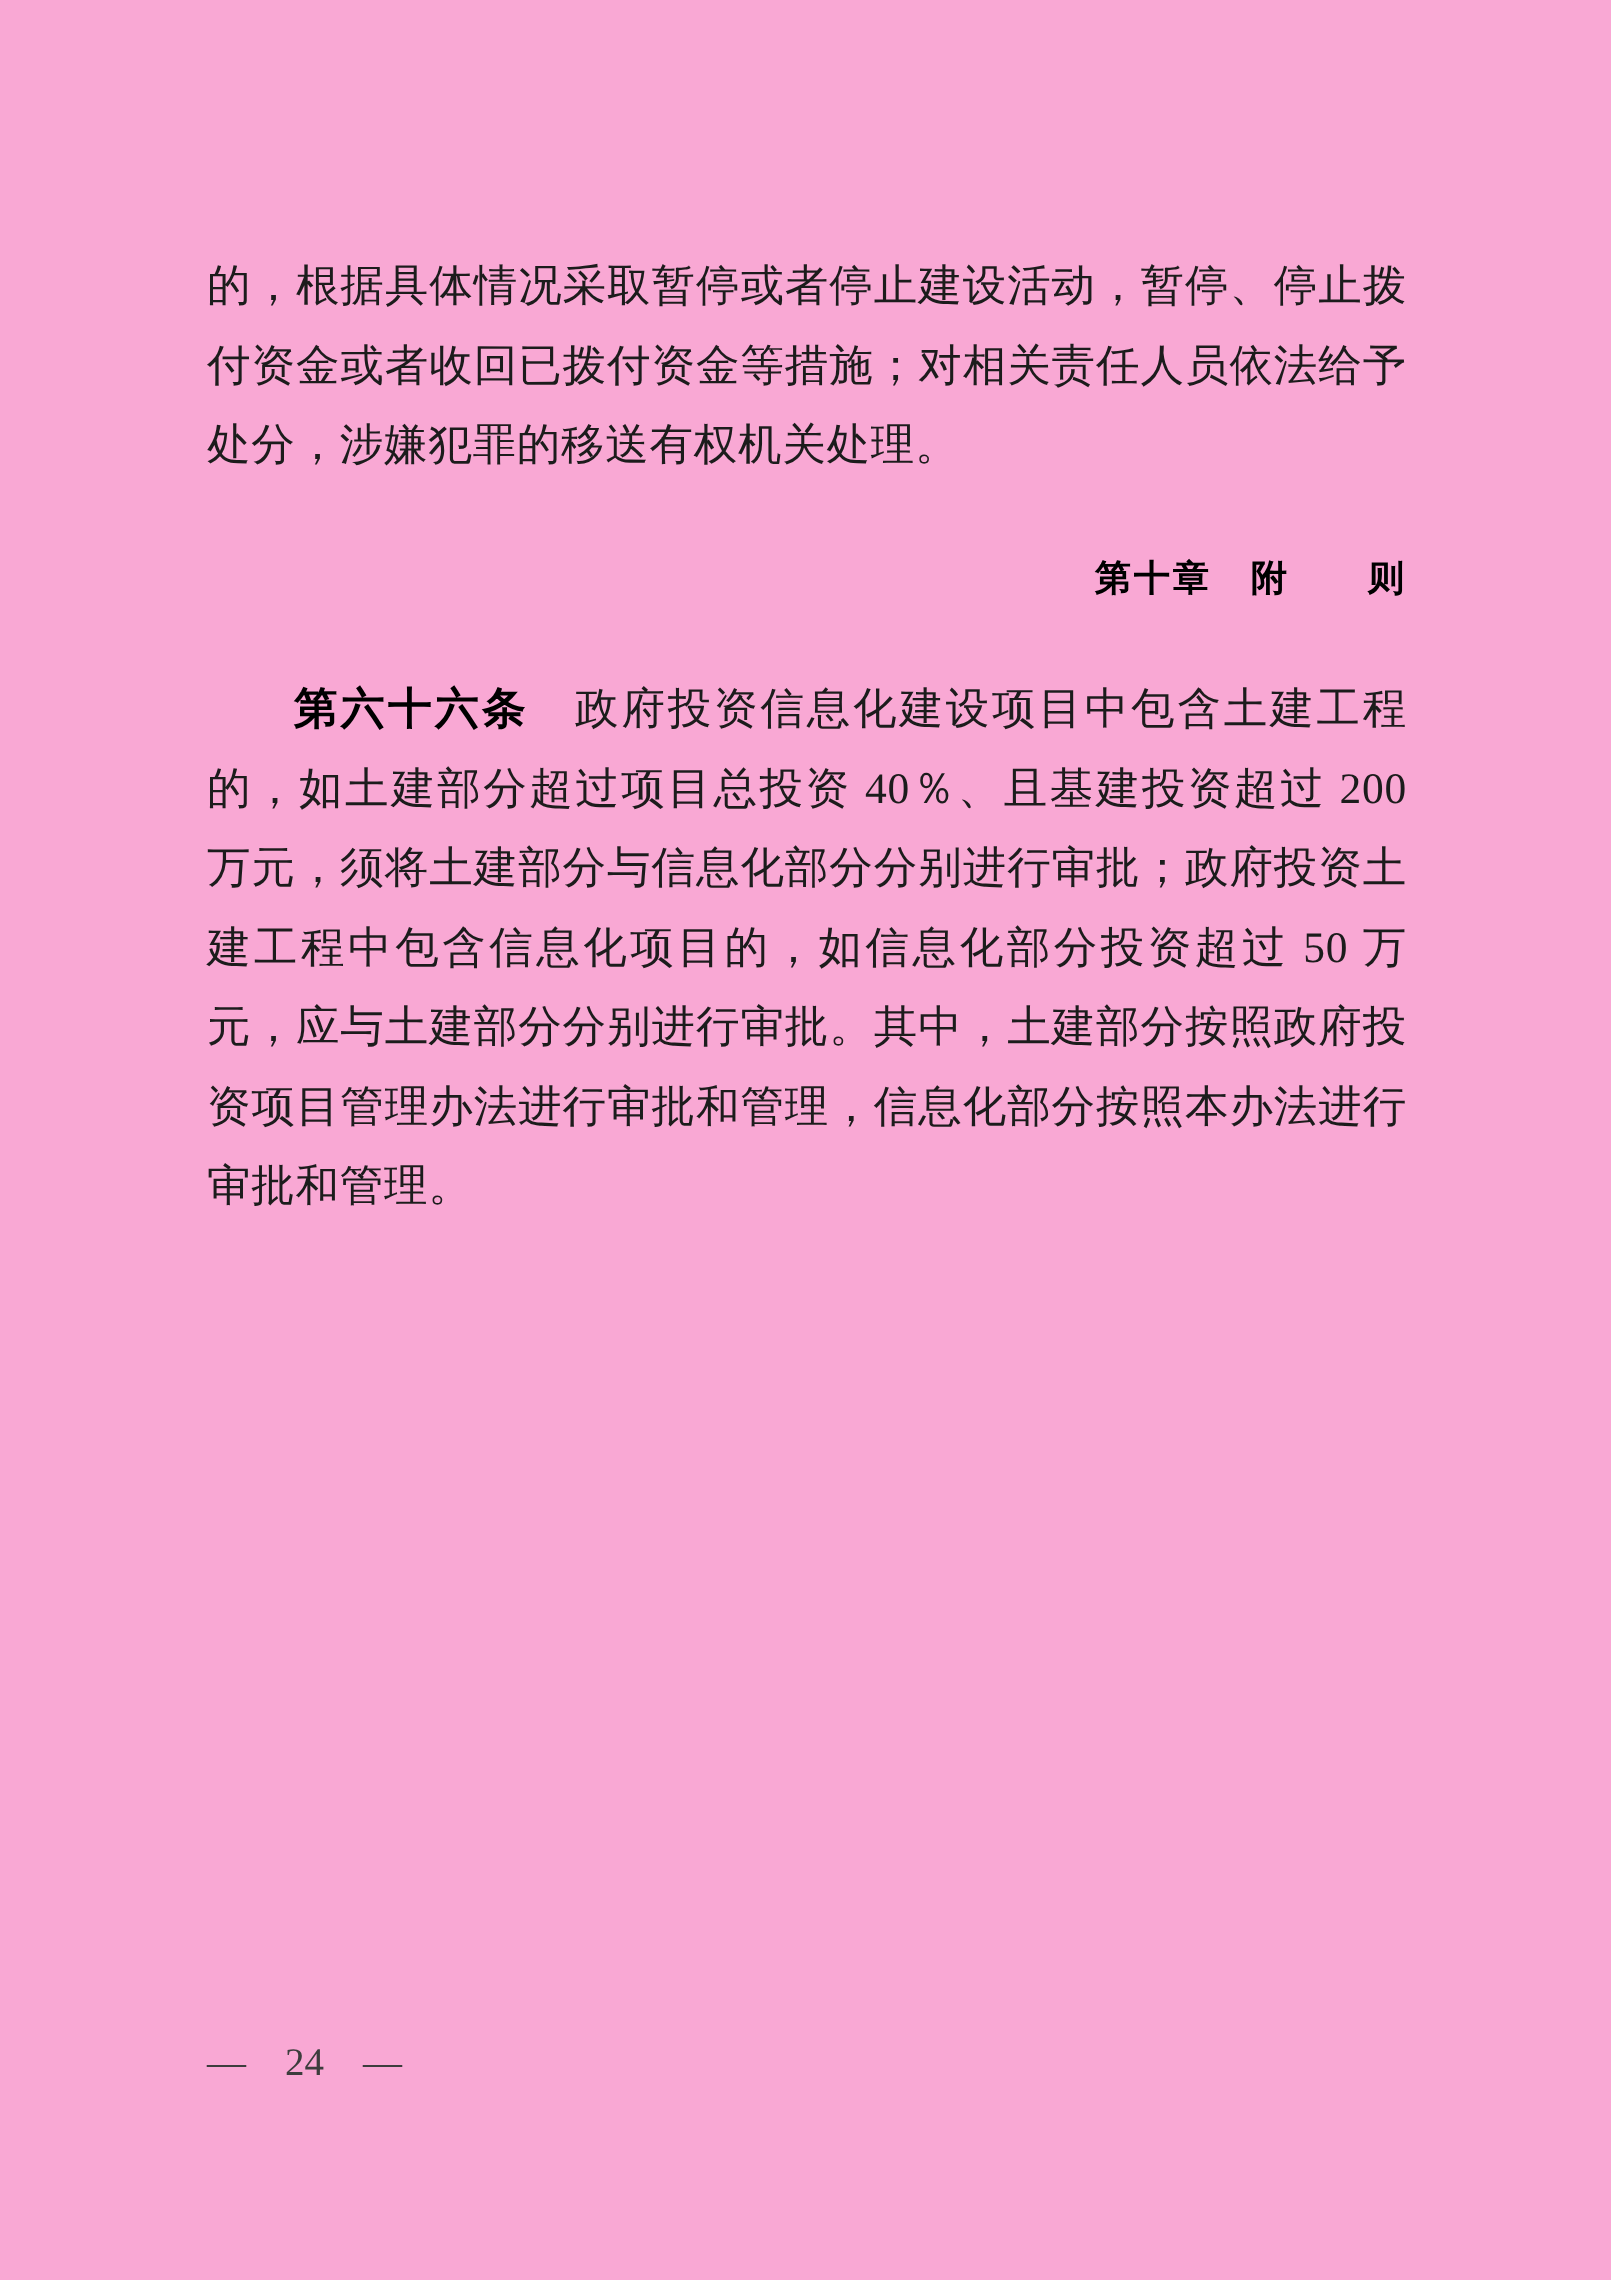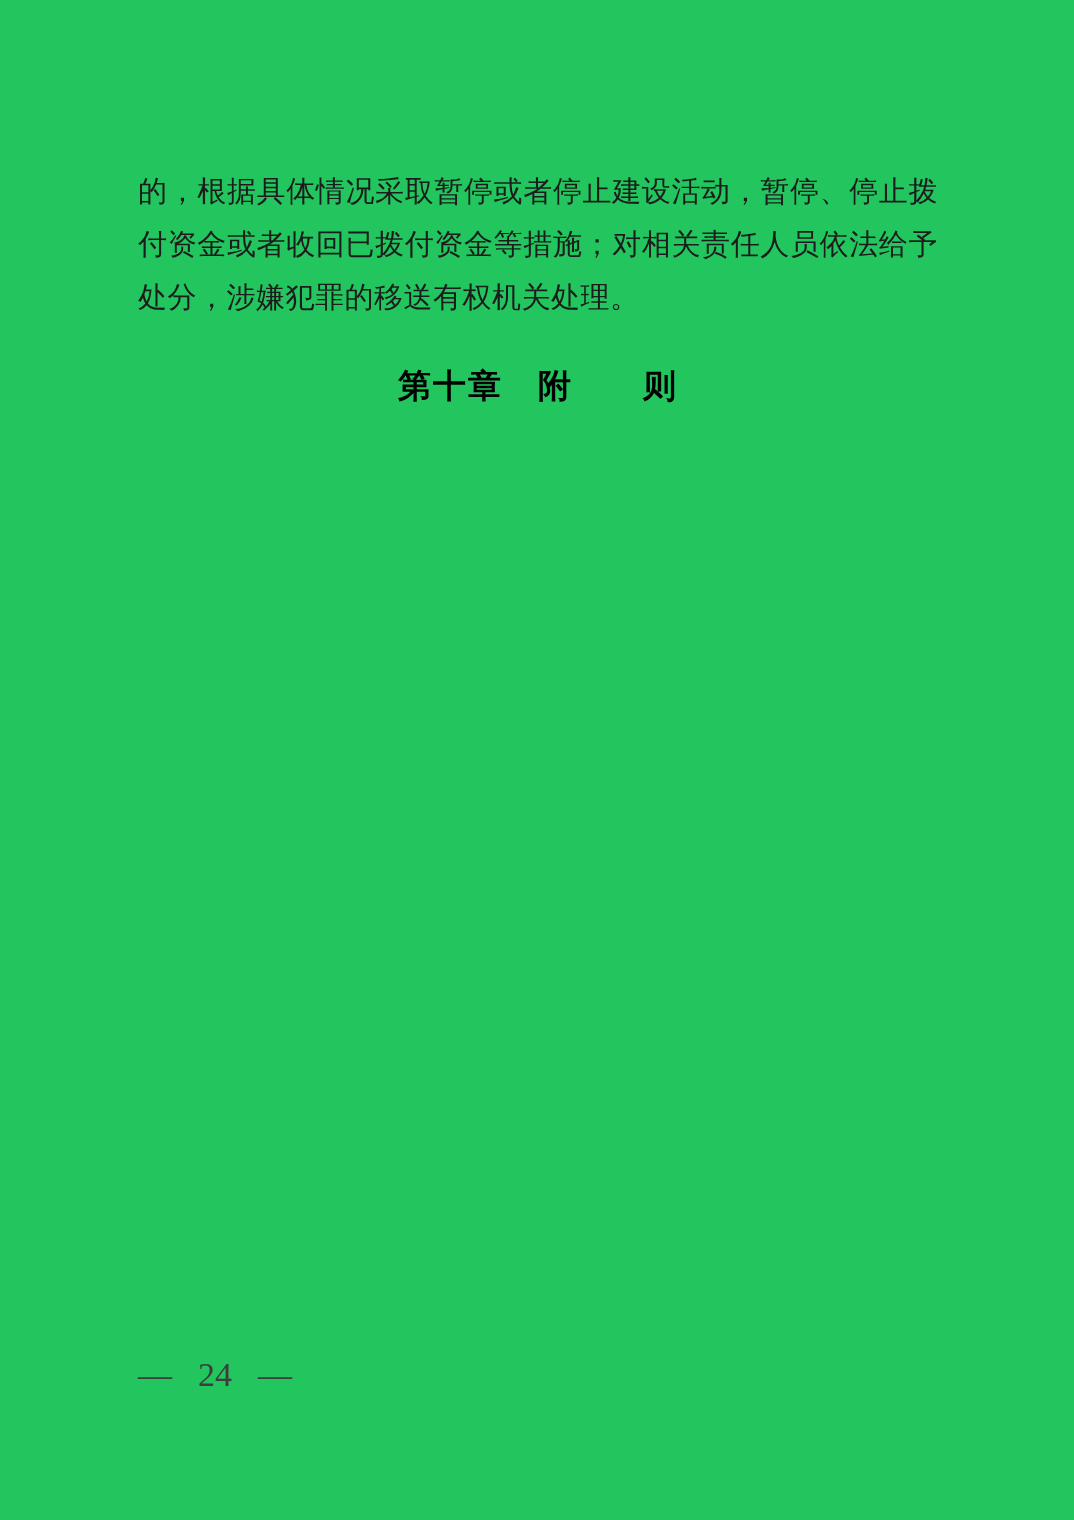--- a/index.html
+++ b/index.html
@@ -4,21 +4,21 @@
 <style>
   html, body {
     margin: 0;
     padding: 0;
     background: #ffffff;
   }
   .page {
     position: relative;
     width: 1074px;
     height: 1520px;
-    background: #22c55e;
+    background: #f9a8d4;
     overflow: hidden;
     font-family: "Liberation Serif", serif;
     color: #1c1c1c;
   }
   .content {
     position: absolute;
     left: 138px;
     top: 165px;
     width: 800px;
   }
@@ -38,46 +38,47 @@
     font-weight: 700;
     color: #000000;
     margin-right: 1.05em;
     letter-spacing: 1px;
   }
   .chapter {
     margin: 35px 0;
     font-family: "Liberation Sans", sans-serif;
     font-weight: 700;
     color: #000000;
-    font-size: 33px;
+    font-size: 24px;
     line-height: 53px;
-    text-align: center;
+    text-align: right;
     white-space: pre;
     letter-spacing: 2px;
   }
   .footer {
     position: absolute;
     left: 138px;
     top: 1355px;
-    font-size: 34px;
+    font-size: 26px;
     line-height: 40px;
     color: #3d3d3d;
     font-family: "Liberation Serif", serif;
   }
   .footer .gap { display: inline-block; width: 26px; }
 </style>
 </head>
 <body>
 
 <div class="page">
   <div class="content">
 
     <p class="para"><span>的，根据具体情况采取暂停或者停止建设活动，暂停、停止拨付资金或者收回已拨付资金等措施；对相关责任人员依法给予处分，涉嫌犯罪的移送有权机关处理。</span></p>
 
 
     <h2 class="chapter">第十章　附　　则</h2>
 
+    <p class="para indent"><span class="lead">第六十六条</span><span>政府投资信息化建设项目中包含土建工程的，如土建部分超过项目总投资 40％、且基建投资超过 200 万元，须将土建部分与信息化部分分别进行审批；政府投资土建工程中包含信息化项目的，如信息化部分投资超过 50 万元，应与土建部分分别进行审批。其中，土建部分按照政府投资项目管理办法进行审批和管理，信息化部分按照本办法进行审批和管理。</span></p>
 
 
   </div>
 
   <div class="footer"><span>—</span><span class="gap"></span><span>24</span><span class="gap"></span><span>—</span></div>
 </div>
 
 </body></html>

